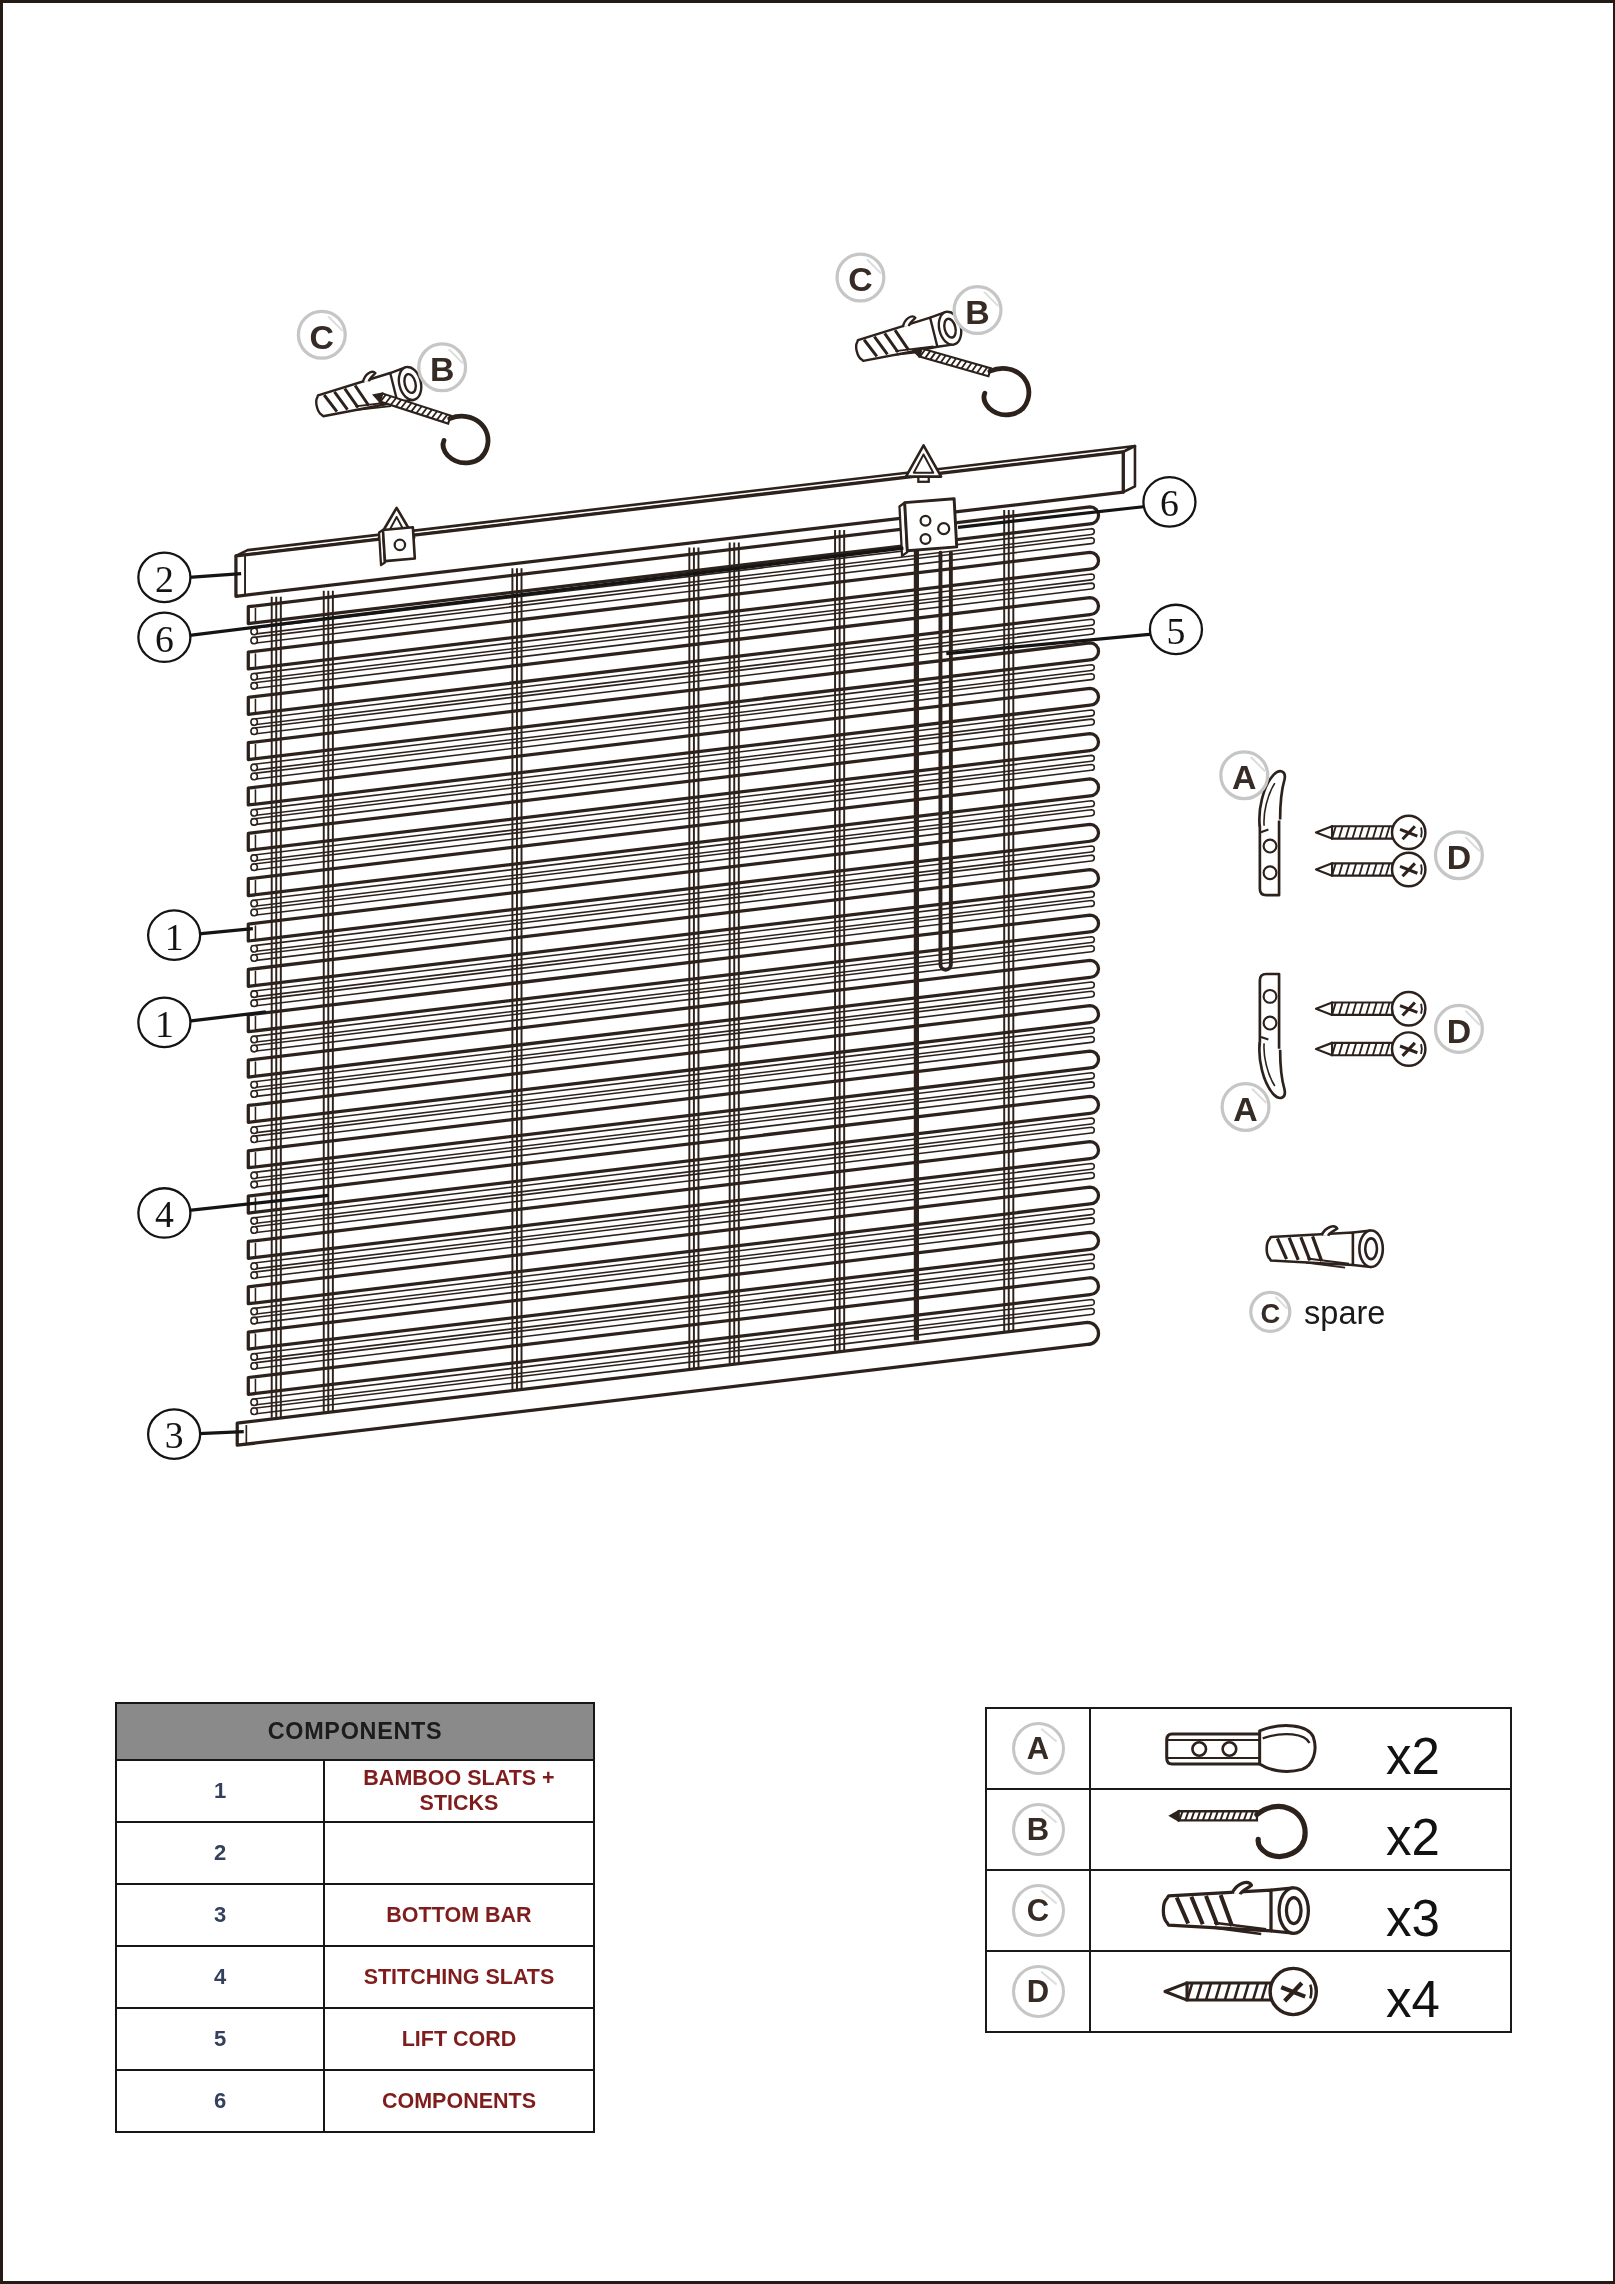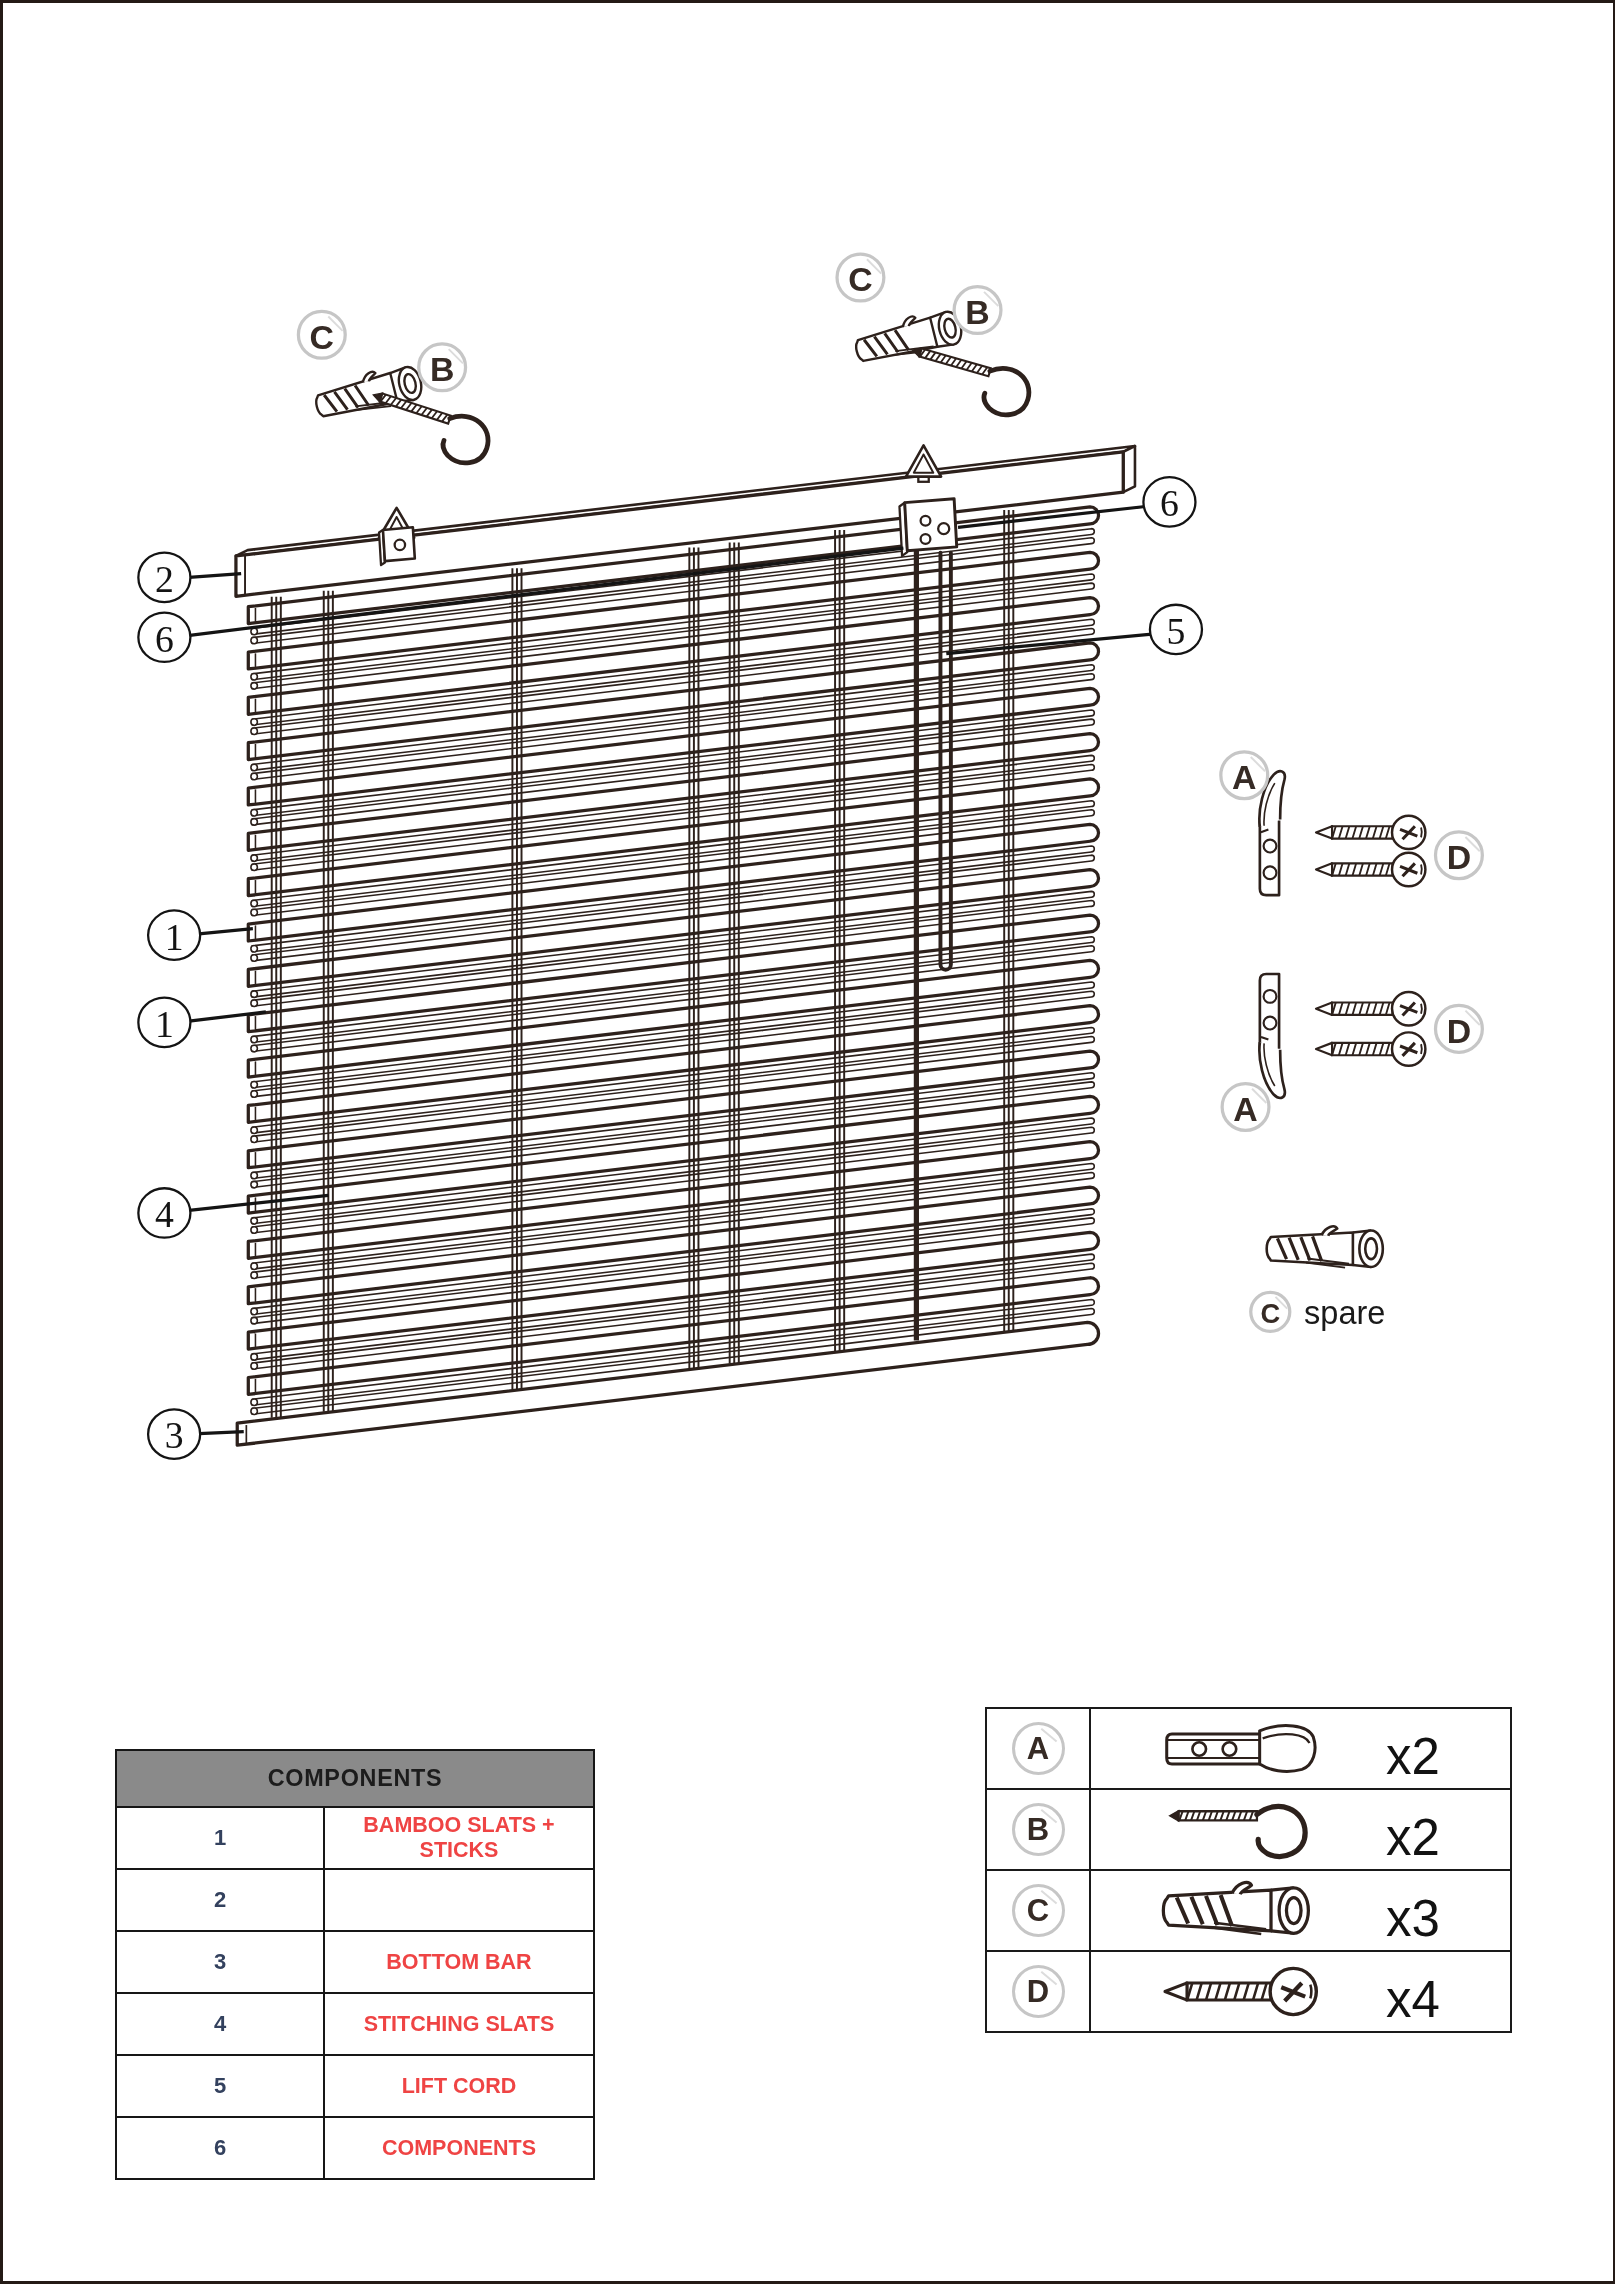--- a/index.html
+++ b/index.html
@@ -24,37 +24,37 @@
     text-anchor:middle;dominant-baseline:central;
   }
   svg text.spare-text{
     font-family:"Liberation Sans",sans-serif;
     font-size:50px;fill:#1a1a1a;dominant-baseline:central;
   }
 
   
   .comp-table{
     position:absolute;left:112px;top:1699px;width:480px;
-    border:2.6px solid #161616;box-sizing:border-box;background:#fff;margin-top:47px;
+    border:2.6px solid #161616;box-sizing:border-box;background:#fff;
   }
   .comp-header{
     height:55px;background:#8a8a8a;border-bottom:2px solid #161616;
     display:flex;align-items:center;justify-content:center;
     font-size:23.4px;font-weight:600;color:#1c1c1c;letter-spacing:0.7px;
   }
   .comp-row{display:flex;height:60px;border-bottom:2px solid #161616;}
   .comp-row:last-child{border-bottom:none;}
   .comp-num{
     width:208px;border-right:2px solid #161616;box-sizing:border-box;
     display:flex;align-items:center;justify-content:center;
     font-size:22px;font-weight:bold;color:#33415e;
   }
   .comp-label{
     flex:1;display:flex;align-items:center;justify-content:center;
-    font-size:21.5px;font-weight:bold;color:#ef4444;text-align:center;
+    font-size:21.5px;font-weight:bold;color:#7f1d1d;text-align:center;
   }
 
   
   .hw-table{
     position:absolute;left:982px;top:1704px;width:527px;
     border:2px solid #1a1a1a;box-sizing:border-box;background:#fff;
   }
   .hw-row{display:flex;height:79px;border-bottom:2px solid #1a1a1a;align-items:center;}
   .hw-row:last-child{border-bottom:none;}
   .hw-badge-cell{

